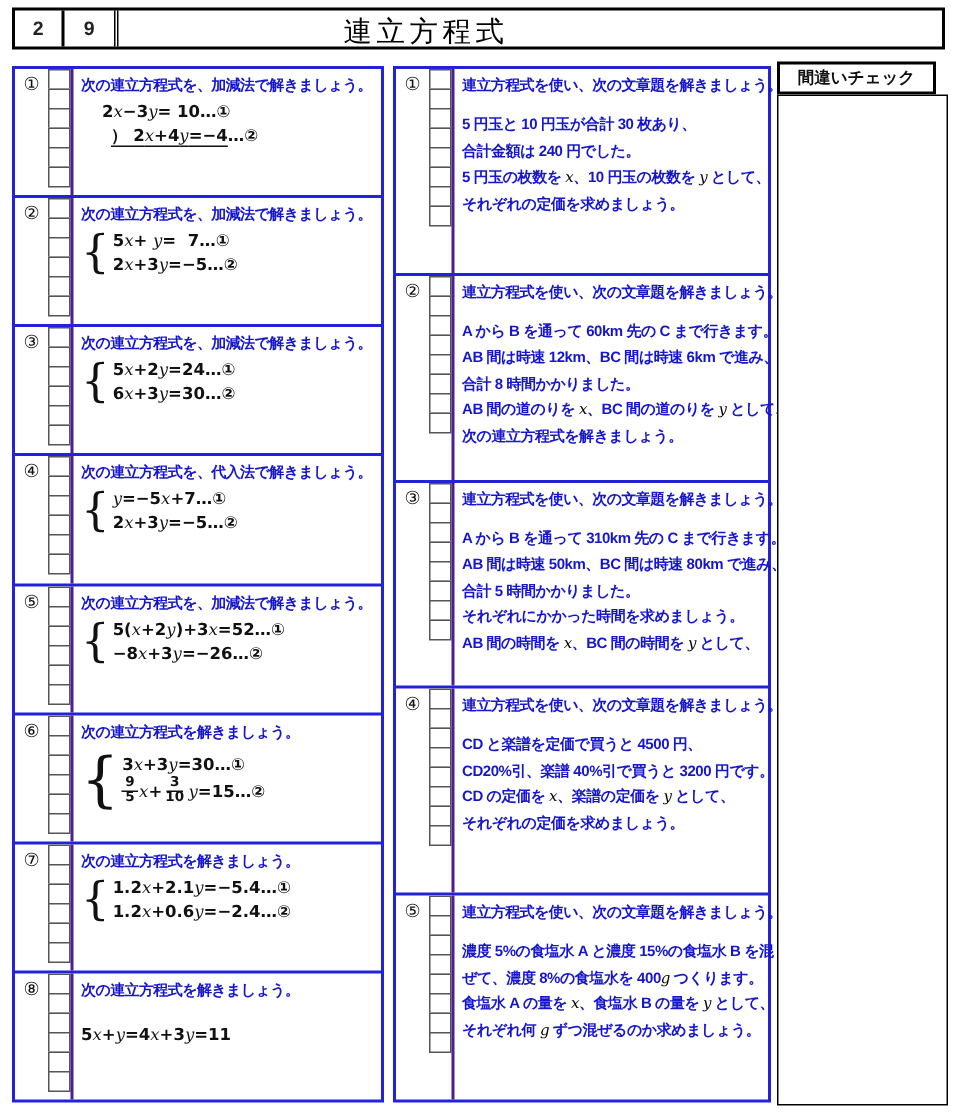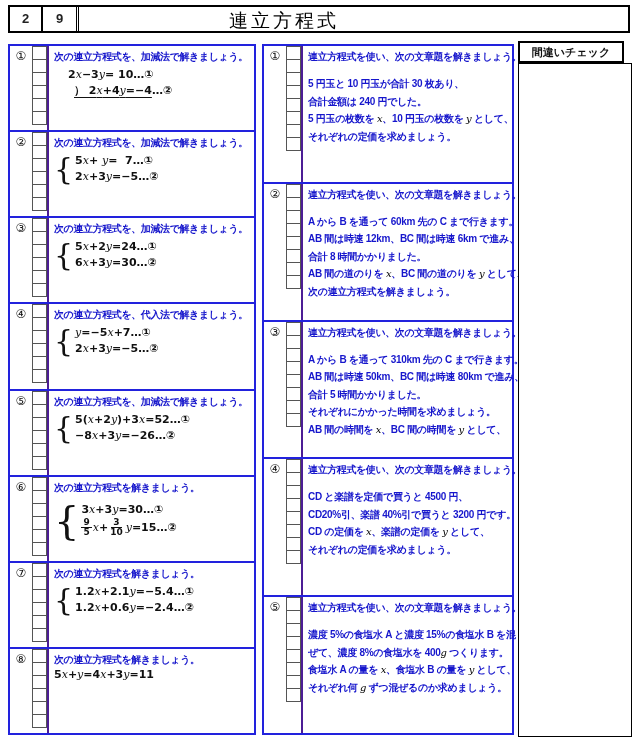--- a/index.html
+++ b/index.html
@@ -242,21 +242,21 @@
       <div class="gridcol">
           <div class="gbox"></div>
           <div class="gbox"></div>
           <div class="gbox"></div>
           <div class="gbox"></div>
           <div class="gbox"></div>
           <div class="gbox"></div>
         </div>
       <div class="content">
         <div class="instr">次の連立方程式を解きましょう。</div>
-        <div class="eqline" style="margin-top:0;">5<i>x</i>+<i>y</i>=4<i>x</i>+3<i>y</i>=11</div>
+        <div class="eqline" style="margin-top:15px;">5<i>x</i>+<i>y</i>=4<i>x</i>+3<i>y</i>=11</div>
       </div>
     </div>
 
   </div>
 
   <div class="panel rpanel">
 
     <div class="block">
       <div class="numcol">①</div>
       <div class="gridcol">

